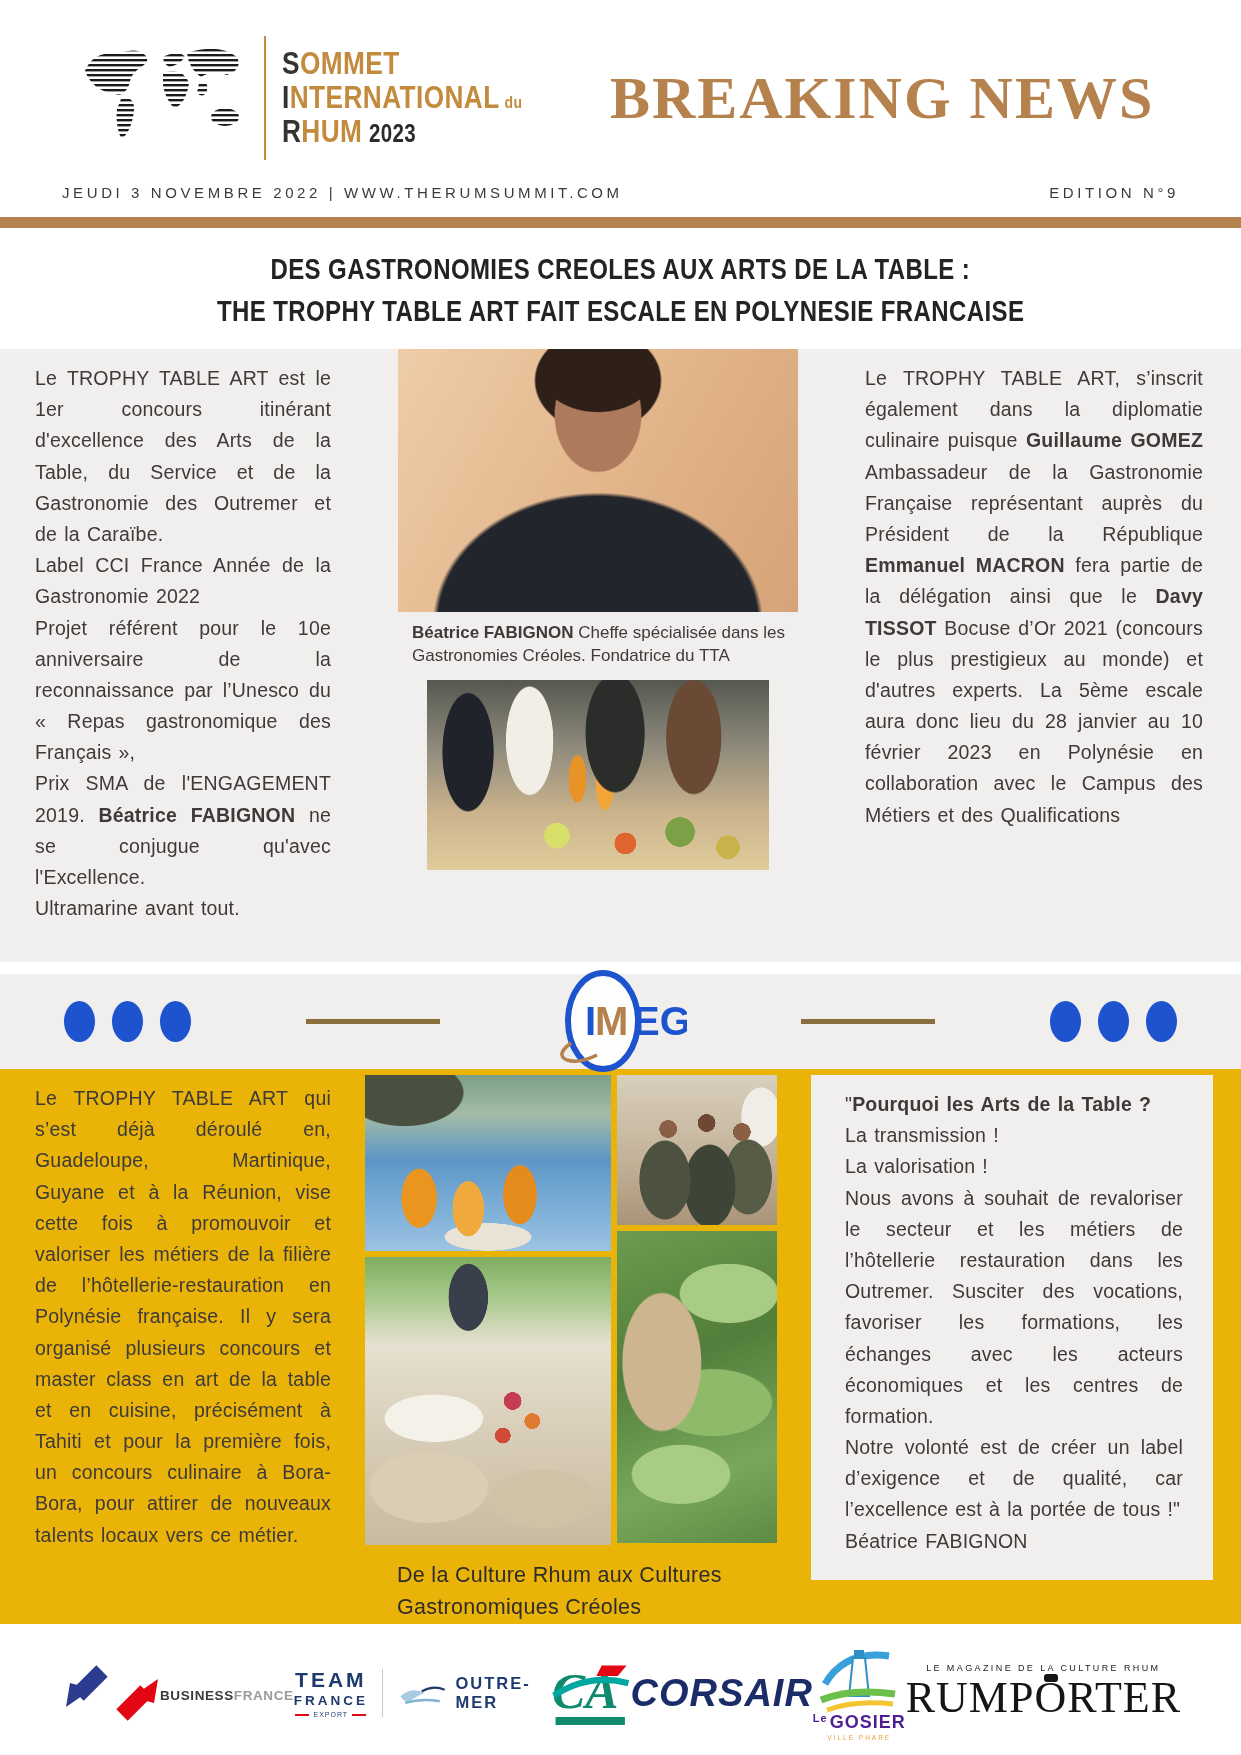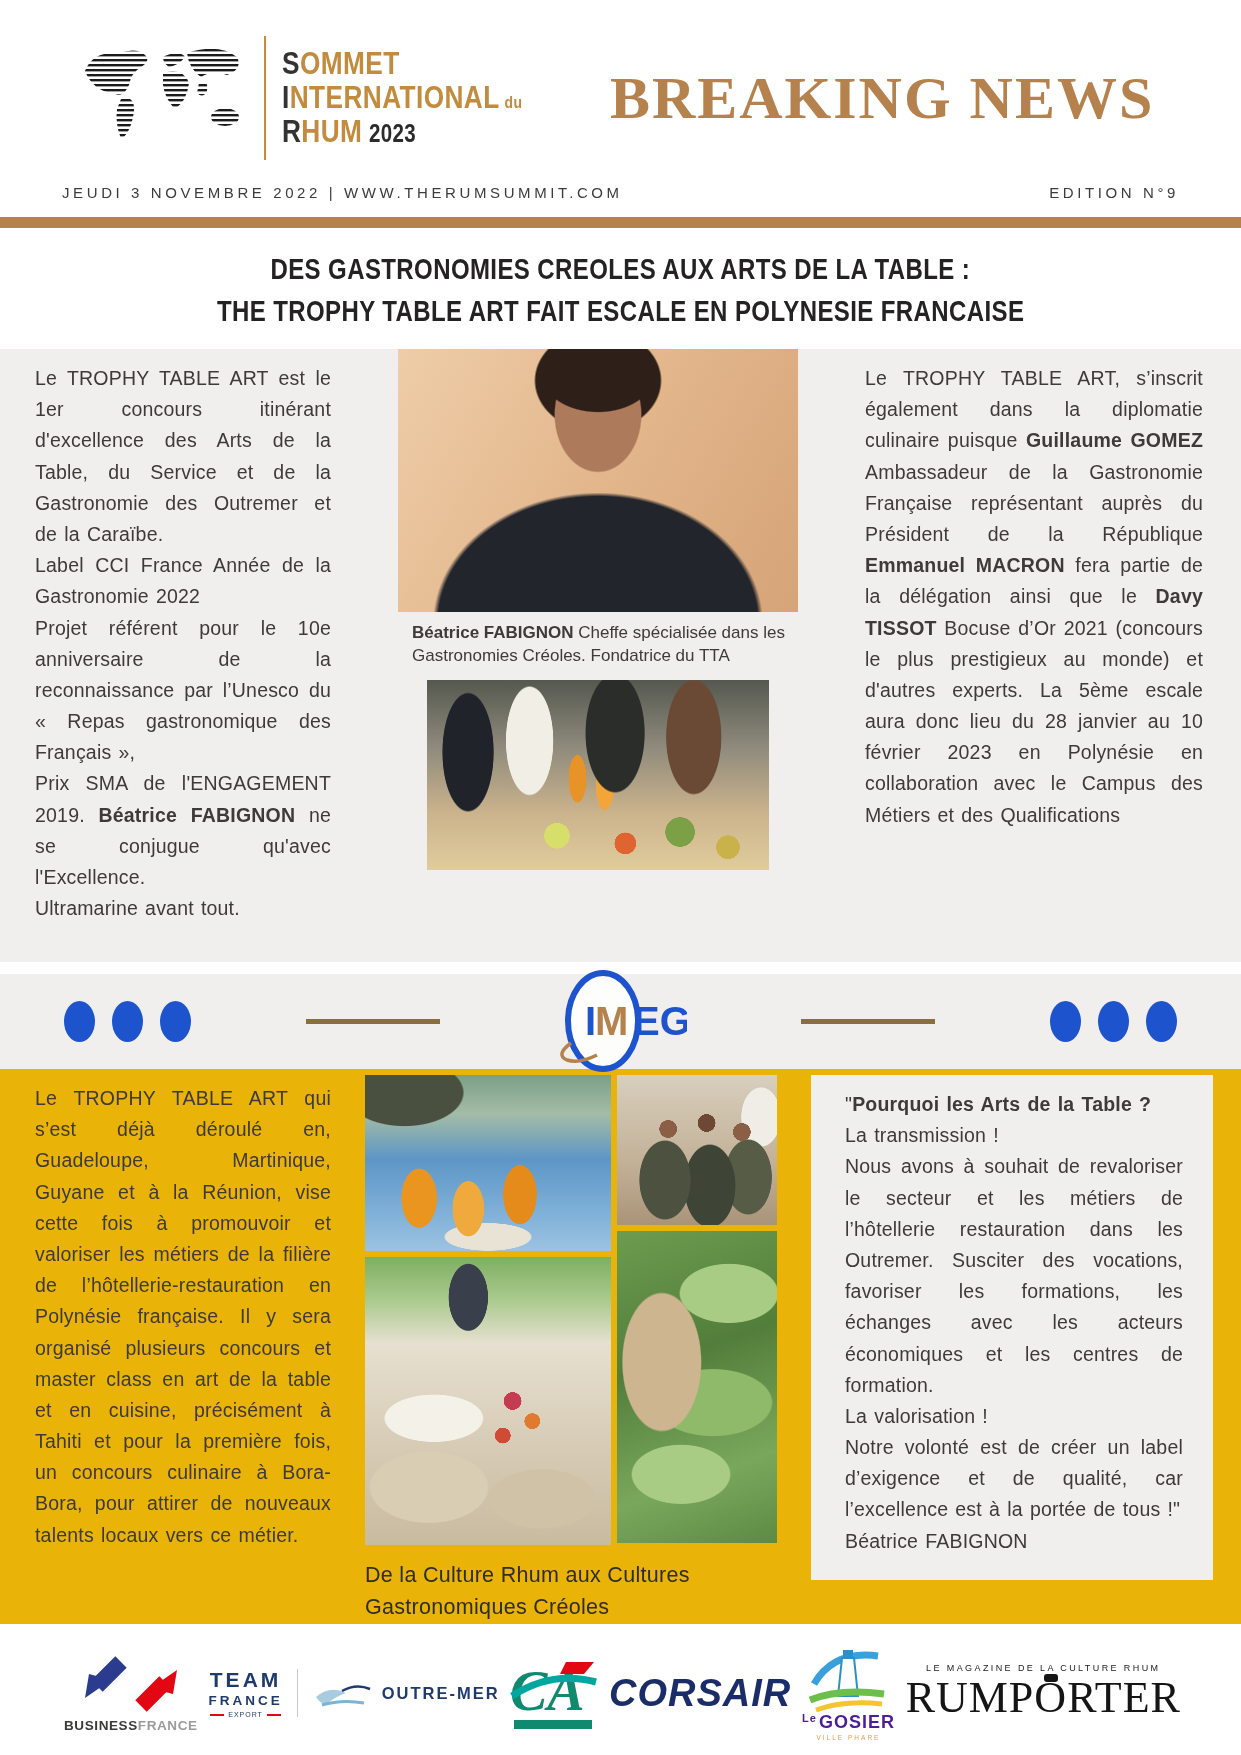--- a/index.html
+++ b/index.html
@@ -105,28 +105,28 @@
     radial-gradient(ellipse 20px 30px at 90% 28%, #F0EDE6 97%, transparent 100%),
     linear-gradient(180deg, #D8CFBE 0%, #C2B096 60%, #A99478 100%); }
 .photo-greenery { height:312px; margin-top:6px;
   background:
     radial-gradient(ellipse 40px 70px at 28% 42%, #CDB58F 97%, transparent 100%),
     radial-gradient(ellipse 50px 30px at 70% 20%, #A9CC85 97%, transparent 100%),
     radial-gradient(ellipse 60px 34px at 60% 55%, #8FBA6A 97%, transparent 100%),
     radial-gradient(ellipse 50px 30px at 40% 78%, #A9CC85 97%, transparent 100%),
     linear-gradient(160deg, #6D9C4F 0%, #527E3B 40%, #79A85C 75%, #5D8A44 100%); }
 .mid-caption { font-size:21.5px; line-height:1.5; margin-top:14px; color:#2F2D2C;
-  text-align:left; letter-spacing:0.3px; }
+  text-align:left; letter-spacing:0.3px;margin-left:32px; }
 .mid-caption p { margin:0; }
 .quote-panel { width:402px; background:#F0EFED; height:505px; padding:14px 30px 0 34px; align-self:flex-start; }
 .quote-panel .jtext { width:338px; }
 
 
 .footer { display:flex; align-items:center; justify-content:space-between; padding:22px 60px 0 64px; }
-.bf { display:flex; flex-direction:column; align-items:center; }
+.bf { display:flex; flex-direction:row; align-items:center; }
 .bf-label { font-size:13.5px; font-weight:bold; letter-spacing:0.6px; margin-top:4px; }
 .bf-label .bf-bold { color:#3A3A39; } .bf-label .bf-light { color:#9C9B9B; }
 .tfe-group { display:flex; align-items:center; }
 .tfe { text-align:center; color:#1F3B6E; }
 .tfe-1 { font-size:21px; font-weight:bold; letter-spacing:3px; }
 .tfe-2 { font-size:13.5px; font-weight:bold; letter-spacing:3px; margin-top:1px; }
 .tfe-3 { font-size:7px; letter-spacing:1px; display:flex; align-items:center; justify-content:center; gap:4px; margin-top:3px; }
 .tfe-dash { width:14px; height:2px; background:#E30613; display:inline-block; }
 .tfe-divider { width:1px; height:48px; background:#C9C9C9; margin:0 14px; }
 .om { display:flex; align-items:center; gap:6px; }
@@ -251,22 +251,22 @@
         </div>
       </div>
       <div class="mid-caption">
           <p><span>De la Culture Rhum aux Cultures Gastronomiques Créoles</span></p>
         </div>
     </div>
     <div class="quote-panel">
       <div class="jtext">
           <p><span>"</span><span class="b">Pourquoi les Arts de la Table ?</span></p>
           <p><span>La transmission !</span></p>
+          <p><span>La valorisation !</span></p>
           <p><span>Nous avons à souhait de revaloriser le secteur et les métiers de l’hôtellerie restauration dans les Outremer. Susciter des vocations, favoriser les formations, les échanges avec les acteurs économiques et les centres de formation.</span></p>
-          <p><span>La valorisation !</span></p>
           <p><span>Notre volonté est de créer un label d’exigence et de qualité, car l’excellence est à la portée de tous !"</span></p>
           <p><span>Béatrice FABIGNON</span></p>
         </div>
     </div>
   </section>
 
   <footer class="footer">
     <div class="bf">
       <svg width="96" height="60" viewBox="0 0 96 60">
         <path d="M38 8 L14 32" stroke="#2B3B8E" stroke-width="16"></path>

